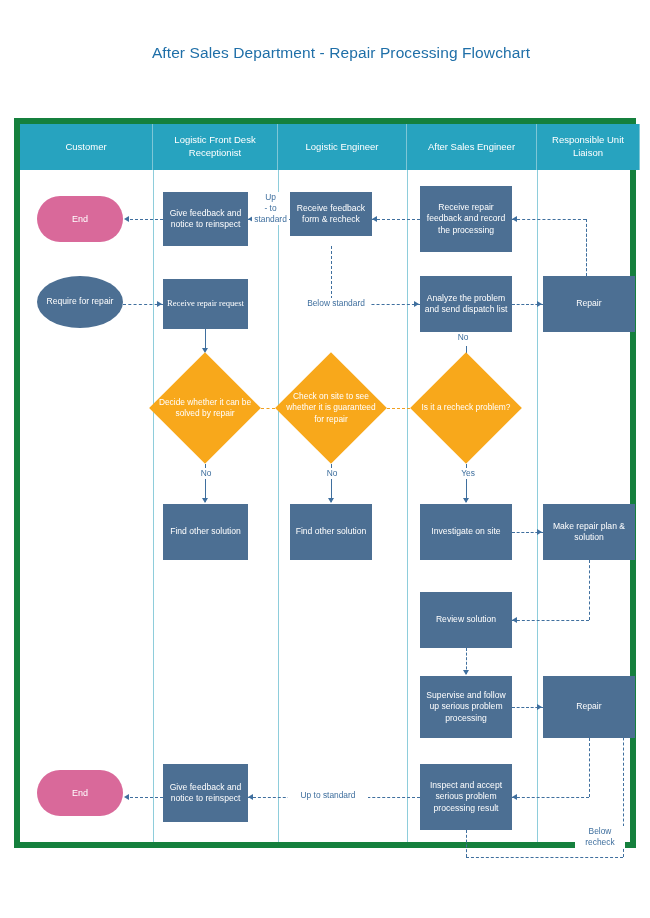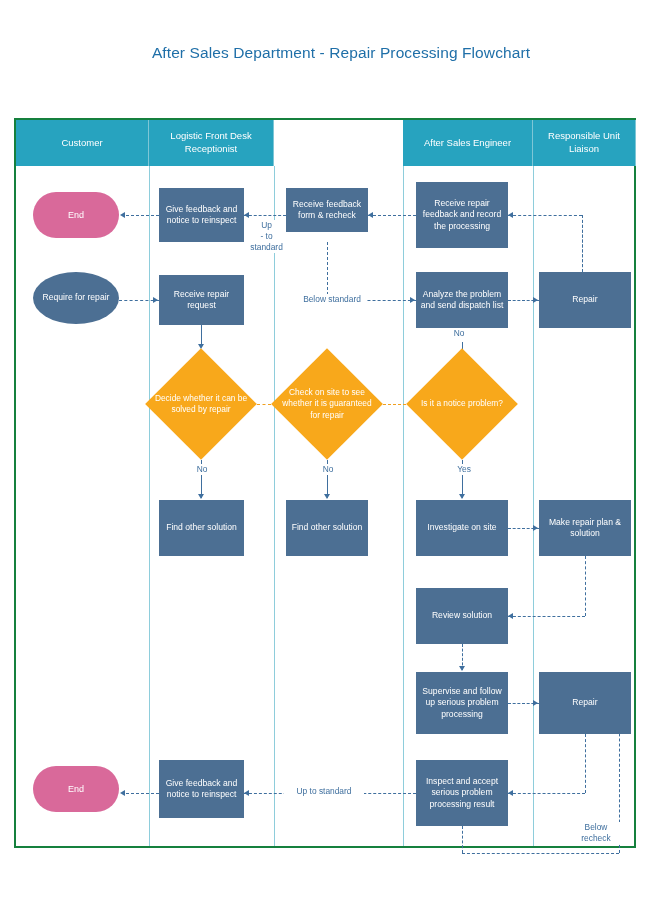--- a/index.html
+++ b/index.html
@@ -5,21 +5,21 @@
   html,body{margin:0;padding:0;background:#ffffff;}
   body{width:650px;height:918px;font-family:"Liberation Sans",sans-serif;position:relative;overflow:hidden;}
 
   #title{
     position:absolute;left:0;top:44px;width:650px;text-align:center;
     font-size:15.5px;font-weight:normal;color:#1f6fa8;letter-spacing:.1px;padding-left:16px;
   }
 
   #frame{
     position:absolute;left:14px;top:118px;width:622px;height:730px;
-    border:2px solid #15803d;box-sizing:border-box;background:#fff;
+    border:6px solid #15803d;box-sizing:border-box;background:#fff;
   }
   .hdr{
     position:absolute;top:0;height:46px;background:#27a3bf;
     color:#ffffff;font-size:9.5px;display:flex;align-items:center;justify-content:center;
     text-align:center;line-height:1.35;box-sizing:border-box;border-right:1px solid #7ec6d6;
   }
   .hdr:last-of-type{border-right:none;}
   .lane{
     position:absolute;top:46px;bottom:0;border-right:1px solid #8ecddb;
   }
@@ -69,20 +69,21 @@
 </style>
 </head>
 <body>
 
 <div id="title">After Sales Department - Repair Processing Flowchart</div>
 
 <div id="frame">
 
   <div class="hdr" style="left:0;width:133px;">Customer</div>
   <div class="hdr" style="left:133px;width:125px;">Logistic Front Desk Receptionist</div>
+  <div class="hdr" style="left:258px;width:129px;">Logistic Engineer</div>
   <div class="hdr" style="left:387px;width:130px;">After Sales Engineer</div>
   <div class="hdr" style="left:517px;width:103px;">Responsible Unit Liaison</div>
 
   <div class="lane" style="left:0;width:133px;"></div>
   <div class="lane" style="left:133px;width:125px;"></div>
   <div class="lane" style="left:258px;width:129px;"></div>
   <div class="lane" style="left:387px;width:130px;"></div>
   <div class="lane last" style="left:517px;width:103px;"></div>
 
   <div class="term" style="left:17px;top:72px;width:86px;height:46px;">End</div>
@@ -95,31 +96,31 @@
 
   <div class="h" style="left:110px;top:95px;width:33px;"></div>
   <div class="ar l" style="left:104px;top:91.5px;"></div>
 
   <div class="h" style="left:228px;top:95px;width:42px;"></div>
   <div class="ar l" style="left:228px;top:91.5px;"></div>
 
   <div class="h" style="left:352px;top:95px;width:48px;"></div>
   <div class="ar l" style="left:352px;top:91.5px;"></div>
 
-  <div class="lbl" style="left:232px;top:68px;width:35px;white-space:pre-line;margin-top:32px;">Up
+  <div class="lbl" style="left:232px;top:68px;width:35px;white-space:pre-line;">Up
 - to
 standard</div>
 
   <div class="h" style="left:492px;top:95px;width:74px;"></div>
   <div class="v" style="left:566px;top:95px;height:62px;"></div>
   <div class="ar l" style="left:492px;top:91.5px;"></div>
 
   <div class="oval" style="left:17px;top:152px;width:86px;height:52px;">Require for repair</div>
 
-  <div class="node" style="left:143px;top:155px;width:85px;height:50px;">Receive repair request</div>
+  <div class="node" style="left:143px;top:155px;width:85px;height:50px;font-family:Liberation Serif, serif;">Receive repair request</div>
 
   <div class="node" style="left:400px;top:152px;width:92px;height:56px;">Analyze the problem and send dispatch list</div>
 
   <div class="node" style="left:523px;top:152px;width:92px;height:56px;">Repair</div>
 
   <div class="h" style="left:103px;top:180px;width:40px;"></div>
   <div class="ar r" style="left:137px;top:176.5px;"></div>
 
   <div class="v" style="left:311px;top:122px;height:58px;"></div>
   <div class="h" style="left:311px;top:180px;width:89px;"></div>
@@ -143,21 +144,21 @@
     <div class="tx">Decide whether it can be solved by repair</div>
   </div>
 
   <div class="dia" style="left:255px;top:228px;width:112px;height:112px;">
     <div class="sq" style="width:79px;height:79px;"></div>
     <div class="tx">Check on site to see whether it is guaranteed for repair</div>
   </div>
 
   <div class="dia" style="left:390px;top:228px;width:112px;height:112px;">
     <div class="sq" style="width:79px;height:79px;"></div>
-    <div class="tx">Is it a notice problem?</div>
+    <div class="tx">Is it a recheck problem?</div>
   </div>
 
   <div class="h o" style="left:241px;top:284px;width:14px;"></div>
   <div class="h o" style="left:367px;top:284px;width:23px;"></div>
 
   <div class="lbl" style="left:173px;top:344px;width:24px;">No</div>
   <div class="vs" style="left:185px;top:340px;height:38px;"></div>
   <div class="ar d" style="left:181.5px;top:374px;"></div>
   <div class="node" style="left:143px;top:380px;width:85px;height:56px;">Find other solution</div>
 

